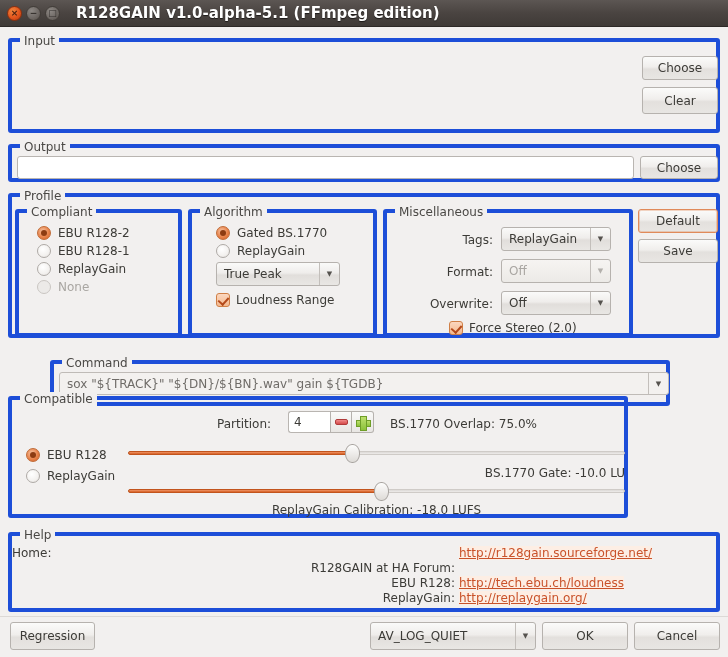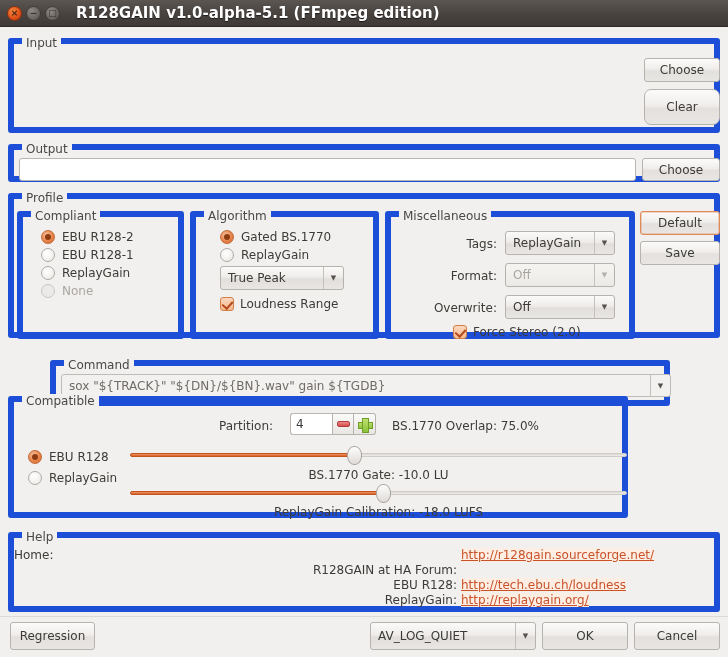--- a/index.html
+++ b/index.html
@@ -52,21 +52,21 @@
     color: #ffffff;
     font-weight: bold;
     font-size: 15px;
     margin-left: 12px;
     text-shadow: 0 1px 1px rgba(0,0,0,.6);
     white-space: nowrap;
   }
 
   
   .groupbox {
-    border: 6px solid #1d4ed8;
+    border: 4px solid #1d4ed8;
     border-radius: 3px;
     position: relative;
     background: transparent;
     margin: 0;
   }
   .gb-title {
     position: absolute;
     top: -8px; left: 8px;
     background: #f2f0ef;
     padding: 0 4px;
@@ -261,21 +261,21 @@
   <div class="wbtn wbtn-max">
     <span class="glyph">□</span>
   </div>
   <div id="win-title">R128GAIN v1.0-alpha-5.1 (FFmpeg edition)</div>
 </div>
 
 <div class="groupbox abs" style="left:8px; top:38px; width:712px; height:95px;">
   <span class="gb-title">Input</span>
   <div class="abs" style="left:4px; top:4px; width:620px; height:85px;"></div>
   <div class="btn abs" style="left:630px; top:14px; width:76px; height:24px;">Choose</div>
-  <div class="btn abs" style="left:630px; top:45px; width:76px; height:36px;border-radius:7px;">Clear</div>
+  <div class="btn abs" style="left:630px; top:45px; width:76px; height:27px;">Clear</div>
 </div>
 
 <div class="groupbox abs" style="left:8px; top:144px; width:712px; height:38px;">
   <span class="gb-title">Output</span>
   <div class="textinput abs" style="left:5px; top:8px; width:617px; height:23px;" title=""></div>
   <div class="btn abs" style="left:628px; top:8px; width:78px; height:23px;">Choose</div>
 </div>
 
 <div class="groupbox abs" style="left:8px; top:193px; width:712px; height:145px;">
   <span class="gb-title">Profile</span>
@@ -386,21 +386,21 @@
       <span class="radio-label">ReplayGain</span>
     </div>
   </div>
 
   <div class="slider abs" id="slider-overlap" style="left:116px; top:44px; width:497px;">
     <div class="track"></div>
     <div class="fill" style="width: 223.65px;"></div>
     <div class="thumb" style="left: 223.65px;"></div>
   </div>
 
-  <div class="abs" style="left:116px; top:66px; width:497px; text-align:center;">
+  <div class="abs" style="left:116px; top:66px; width:497px; text-align:right;">
     <span class="lbl">BS.1770 Gate: -10.0 LU</span>
   </div>
 
   <div class="slider abs" id="slider-gate" style="left:116px; top:82px; width:497px;">
     <div class="track"></div>
     <div class="fill" style="width: 253.47px;"></div>
     <div class="thumb" style="left: 253.47px;"></div>
   </div>
 
   <div class="abs" style="left:116px; top:103px; width:497px; text-align:center;">

